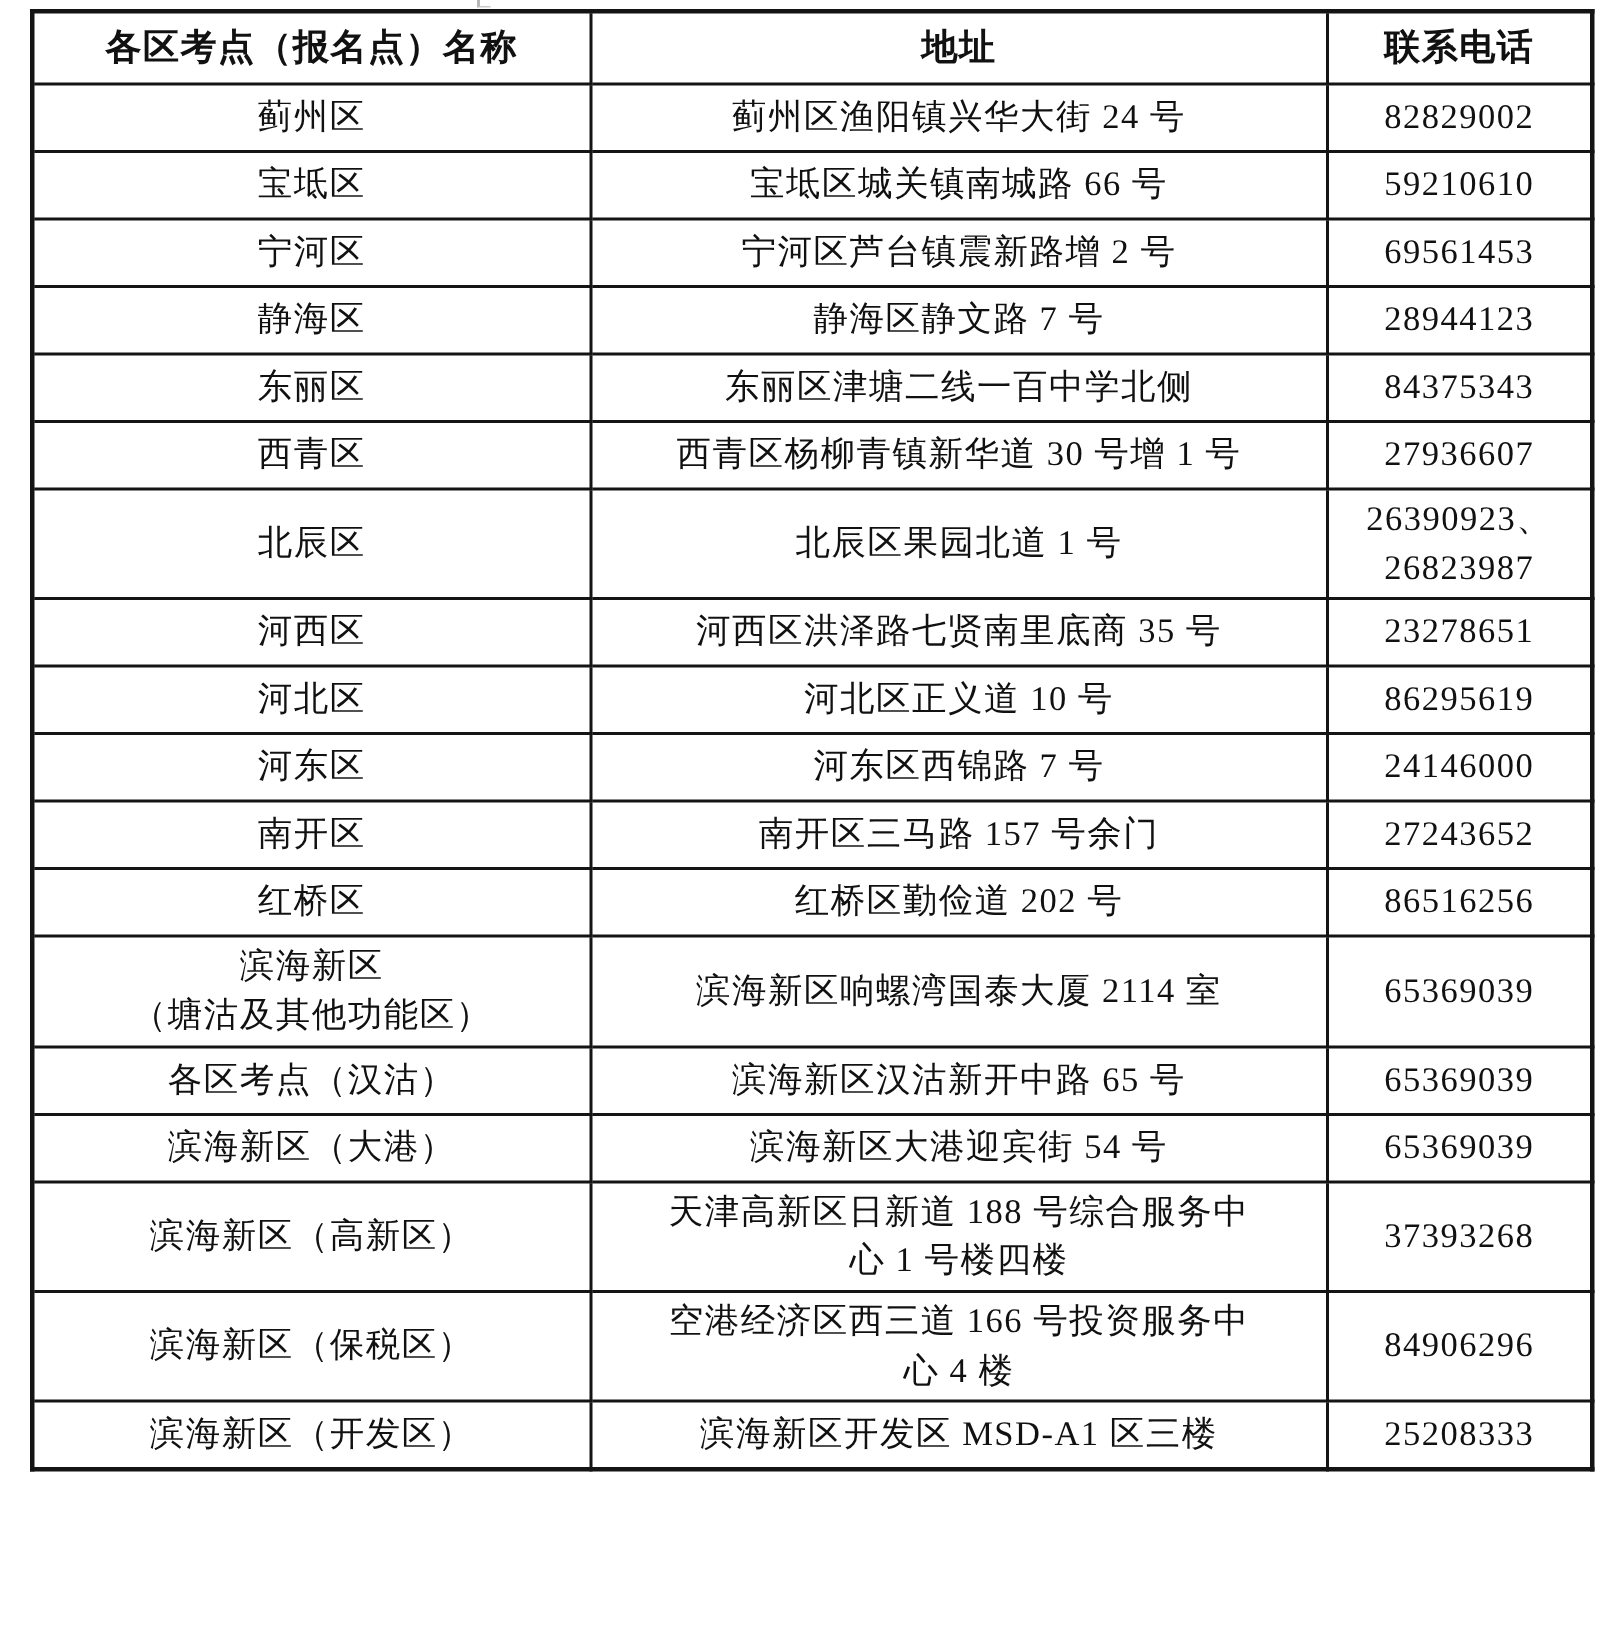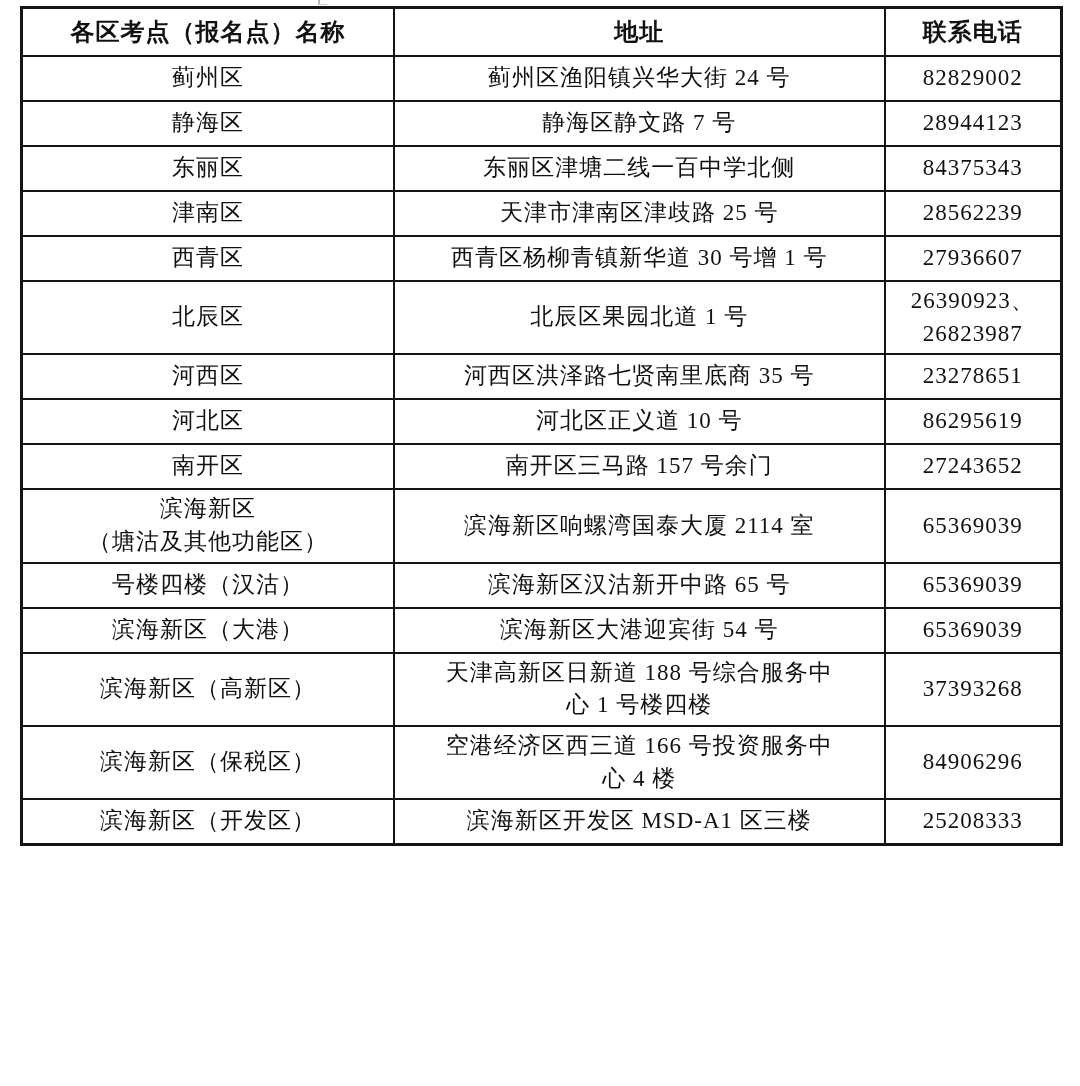--- a/index.html
+++ b/index.html
@@ -81,33 +81,38 @@
         <th>联系电话</th>
       </tr>
     </thead>
     <tbody>
         <tr>
           <td>蓟州区</td>
           <td>蓟州区渔阳镇兴华大街 24 号</td>
           <td>82829002</td>
         </tr>
         <tr>
+          <td>宝坻区</td>
+          <td>宝坻区城关镇南城路 66 号</td>
+          <td>59210610</td>
+        </tr>
+        <tr>
+          <td>宁河区</td>
+          <td>宁河区芦台镇震新路增 2 号</td>
+          <td>69561453</td>
+        </tr>
+        <tr>
           <td>静海区</td>
           <td>静海区静文路 7 号</td>
           <td>28944123</td>
         </tr>
         <tr>
           <td>东丽区</td>
           <td>东丽区津塘二线一百中学北侧</td>
           <td>84375343</td>
-        </tr>
-        <tr>
-          <td>津南区</td>
-          <td>天津市津南区津歧路 25 号</td>
-          <td>28562239</td>
         </tr>
         <tr>
           <td>西青区</td>
           <td>西青区杨柳青镇新华道 30 号增 1 号</td>
           <td>27936607</td>
         </tr>
         <tr>
           <td>北辰区</td>
           <td>北辰区果园北道 1 号</td>
           <td>26390923、
@@ -117,32 +122,42 @@
           <td>河西区</td>
           <td>河西区洪泽路七贤南里底商 35 号</td>
           <td>23278651</td>
         </tr>
         <tr>
           <td>河北区</td>
           <td>河北区正义道 10 号</td>
           <td>86295619</td>
         </tr>
         <tr>
+          <td>河东区</td>
+          <td>河东区西锦路 7 号</td>
+          <td>24146000</td>
+        </tr>
+        <tr>
           <td>南开区</td>
           <td>南开区三马路 157 号余门</td>
           <td>27243652</td>
+        </tr>
+        <tr>
+          <td>红桥区</td>
+          <td>红桥区勤俭道 202 号</td>
+          <td>86516256</td>
         </tr>
         <tr>
           <td>滨海新区
 （塘沽及其他功能区）</td>
           <td>滨海新区响螺湾国泰大厦 2114 室</td>
           <td>65369039</td>
         </tr>
         <tr>
-          <td>号楼四楼（汉沽）</td>
+          <td>各区考点（汉沽）</td>
           <td>滨海新区汉沽新开中路 65 号</td>
           <td>65369039</td>
         </tr>
         <tr>
           <td>滨海新区（大港）</td>
           <td>滨海新区大港迎宾街 54 号</td>
           <td>65369039</td>
         </tr>
         <tr>
           <td>滨海新区（高新区）</td>

